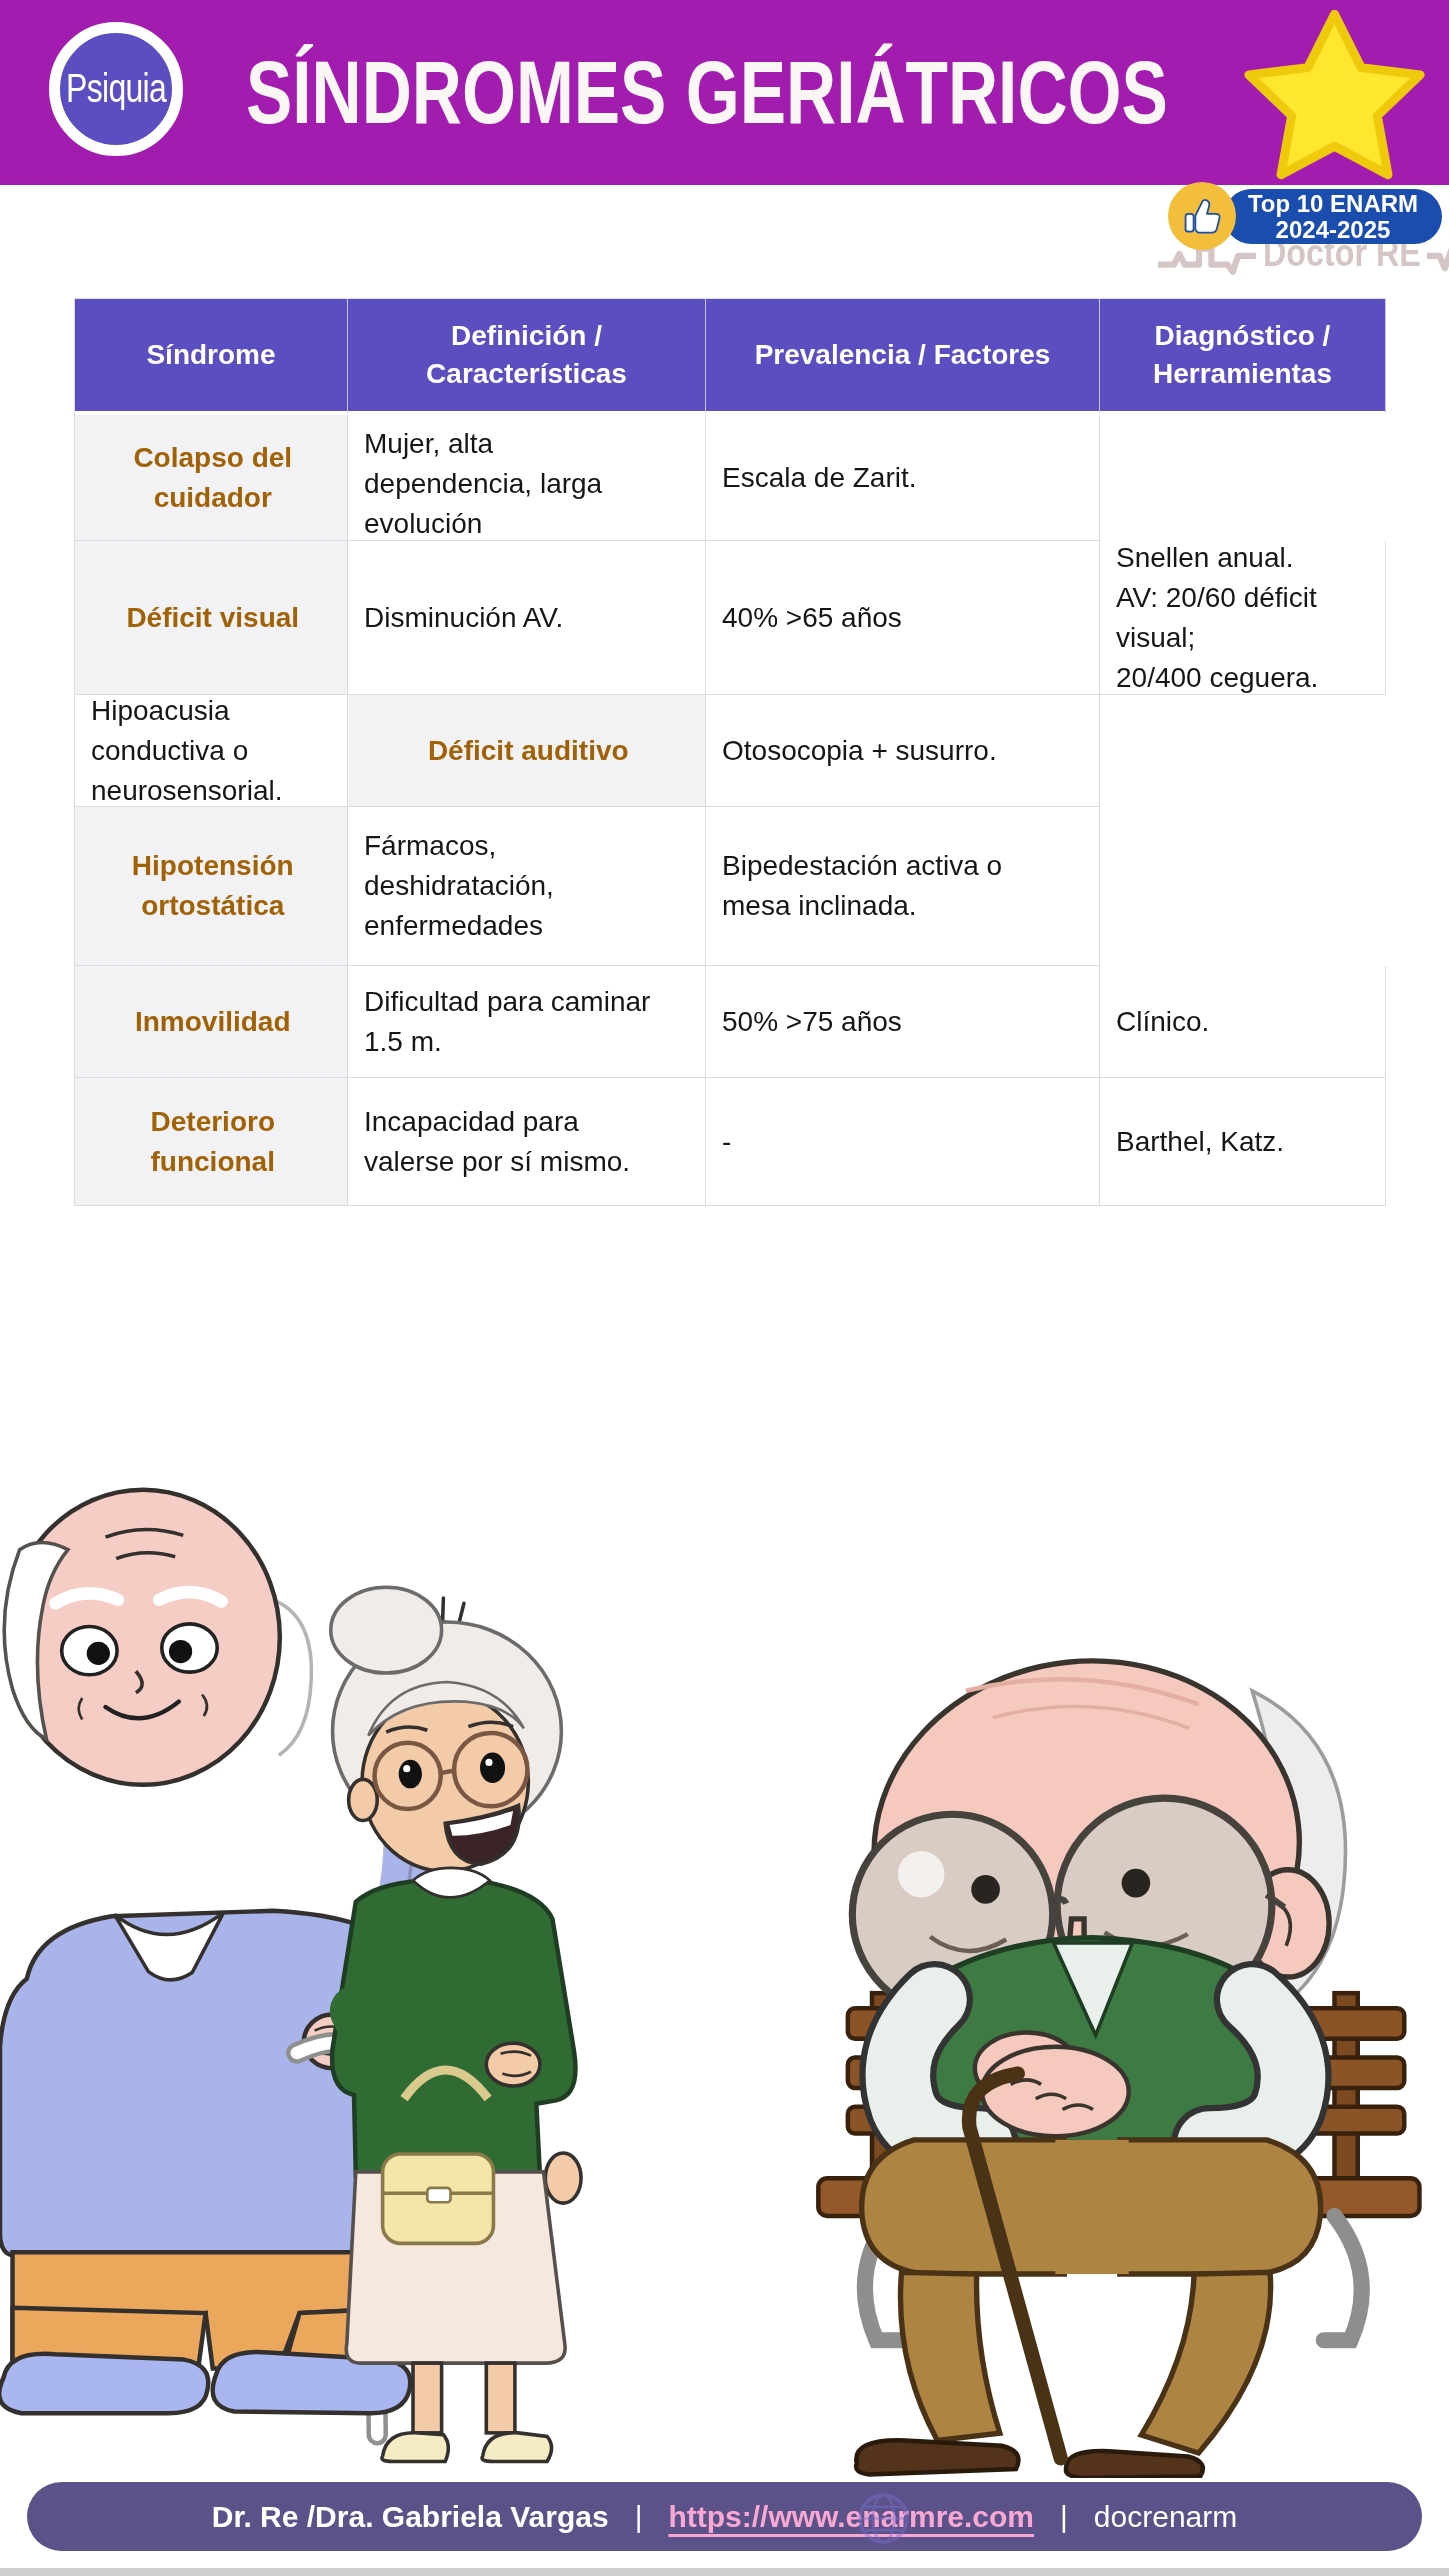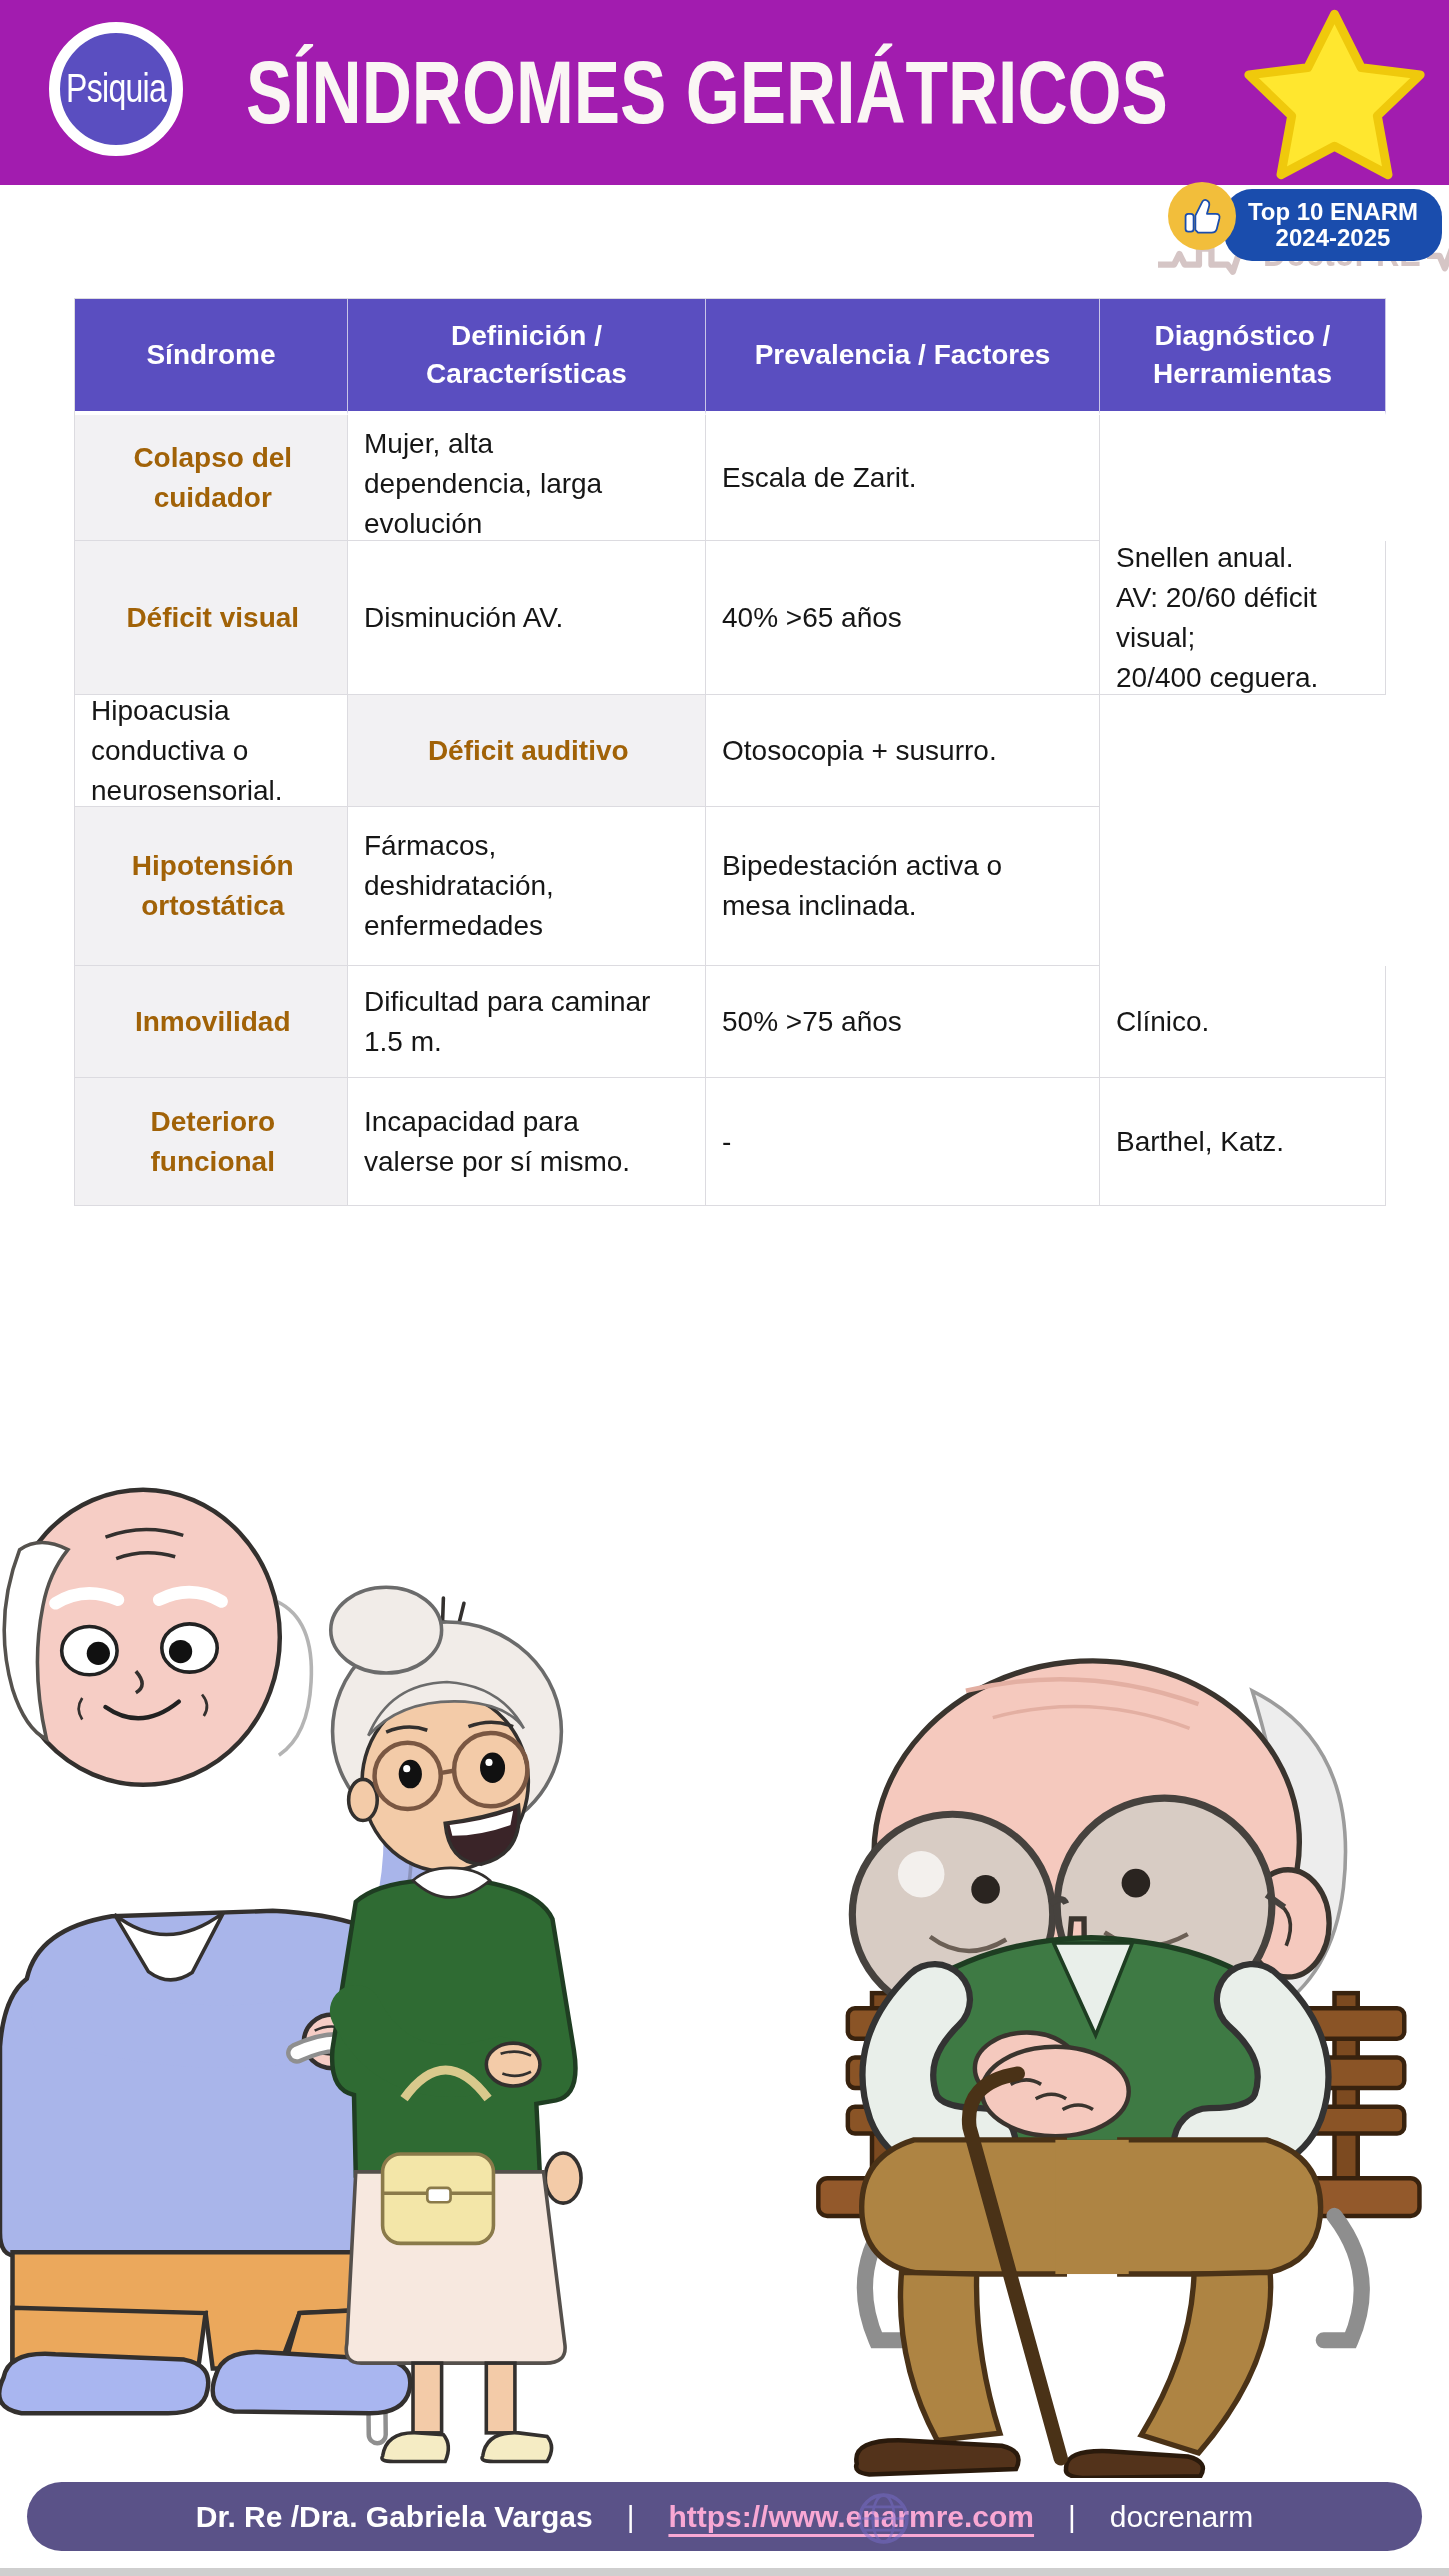--- a/index.html
+++ b/index.html
@@ -22,21 +22,21 @@
     position:absolute;left:215px;right:250px;top:0;height:185px;
     display:flex;align-items:center;justify-content:center;
   }
   .main-title h1{
     margin:0;color:#FAF6F4;font-size:89px;font-weight:bold;letter-spacing:0px;
     transform:scaleX(.78);white-space:nowrap;
   }
   .star{position:absolute;left:1236px;top:7.2px;width:197px;height:174px;}
   
   .badge-pill{
-    position:absolute;left:1224px;top:189px;width:218px;height:72px;background:#1A4DAD;
+    position:absolute;left:1224px;top:189px;width:218px;height:55px;background:#1A4DAD;
     border-radius:28px;display:flex;flex-direction:column;align-items:center;justify-content:center;
     color:#fff;font-weight:bold;font-size:24px;line-height:26px;z-index:3;
   }
   .badge-circle{
     position:absolute;left:1168px;top:182px;width:68px;height:68px;border-radius:50%;
     background:#F2BE3B;z-index:4;display:flex;align-items:center;justify-content:center;
   }
   
   .wm{position:absolute;left:1158px;top:225px;width:340px;height:57px;opacity:.75;z-index:2;
       display:flex;align-items:center;color:#C8B2B2;font-weight:bold;font-size:38px;white-space:nowrap;}
@@ -66,21 +66,21 @@
   .r2 .cell{height:112px;}
   .r3 .cell{height:159px;}
   .r4 .cell{height:112px;}
   .r5 .cell{height:128px;}
   
   .illu-left{position:absolute;left:0;top:1467px;width:590px;height:1011px;}
   .illu-right{position:absolute;left:787px;top:1655px;width:662px;height:823px;}
   
   .footer{
     position:absolute;left:27px;top:2482px;width:1395px;height:69px;background:#5A5288;
-    border-radius:35px;display:flex;align-items:center;justify-content:center;gap:34px;
+    border-radius:35px;display:flex;align-items:center;justify-content:center;gap:26px;
     color:#fff;font-size:30px;font-weight:bold;z-index:2;
   }
   .footer .url{font-weight:bold;text-decoration:underline;text-underline-offset:7.2px;color:#f9a8d4;cursor:pointer;}
   .footer .sep{font-weight:normal;}
   .footer .handle{font-weight:normal;}
   .footer-globe{position:absolute;left:852px;top:2487px;z-index:3;opacity:.45;}
   .bottom-strip{position:absolute;left:0;bottom:0;width:1449px;height:8px;background:#CFCFCF;}
 </style>
 </head>
 <body>

